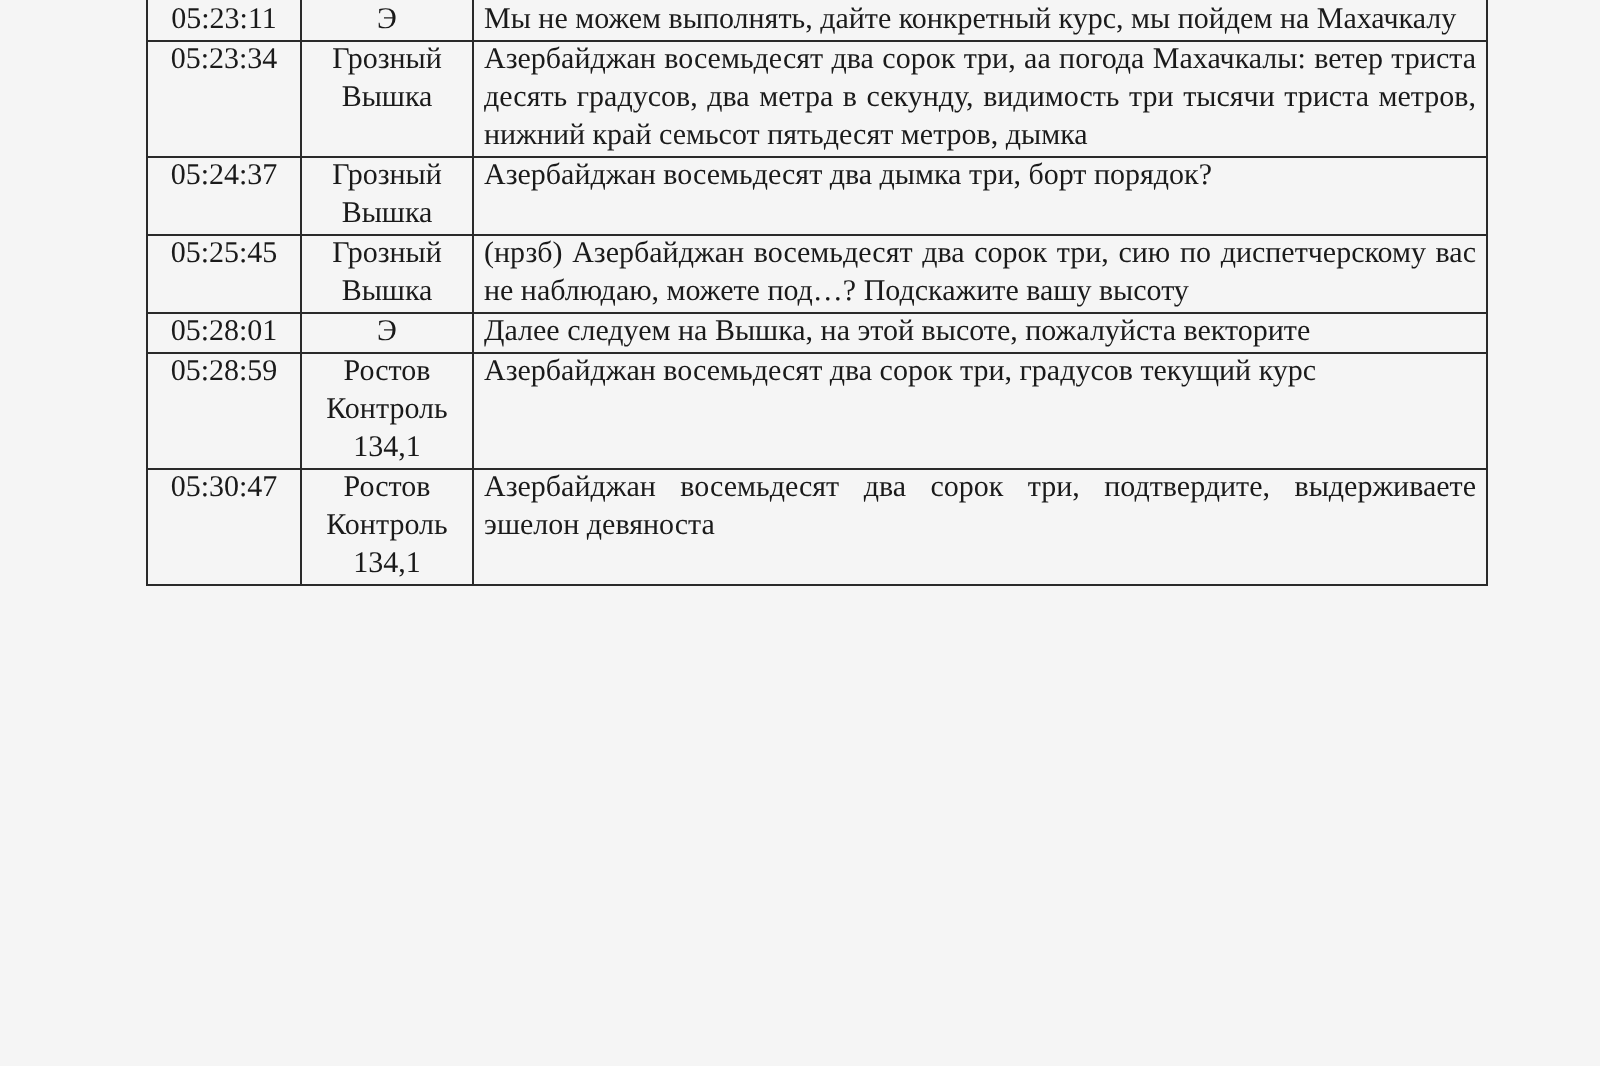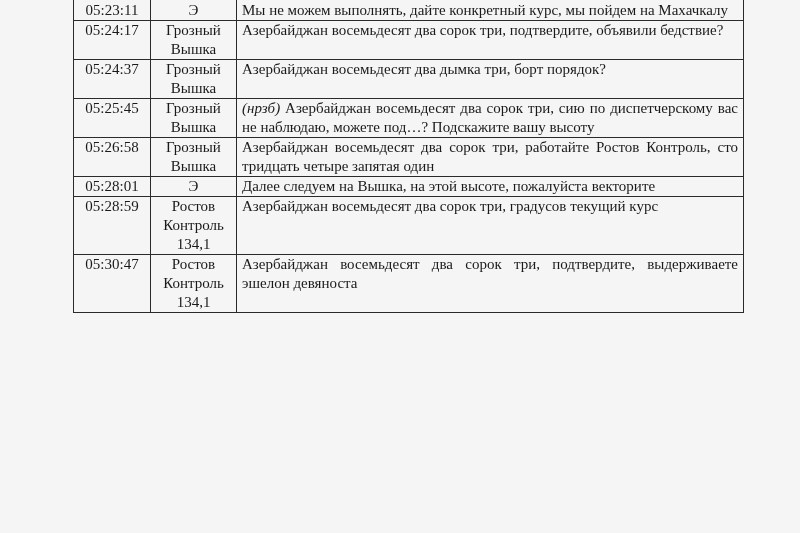--- a/index.html
+++ b/index.html
@@ -39,53 +39,48 @@
   }
   td.source {
     width: 75px;
     text-align: center;
     padding: 0 3px;
   }
   td.text {
     text-align: justify;
     padding: 0 6px 0 6px;
   }
-  .nrzb { font-style: italic; }
+  .nrzb { }
   tr.first td { padding-top: 3px; }
 </style>
 </head>
 <body>
 
 <div class="page">
   <table class="transcript">
     <tbody>
       <tr class="first">
         <td class="time">05:23:11</td>
         <td class="source">Э</td>
         <td class="text">Мы не можем выполнять, дайте конкретный курс, мы пойдем на Махачкалу</td>
       </tr>
-      <tr style="height:38px">
-        <td class="time">05:24:17</td>
+      <tr style="height:57px">
+        <td class="time">05:23:34</td>
         <td class="source">Грозный Вышка</td>
-        <td class="text">Азербайджан восемьдесят два сорок три, подтвердите, объявили бедствие?</td>
+        <td class="text">Азербайджан восемьдесят два сорок три, аа погода Махачкалы: ветер триста десять градусов, два метра в секунду, видимость три тысячи триста метров, нижний край семьсот пятьдесят метров, дымка</td>
       </tr>
       <tr style="height:38px">
         <td class="time">05:24:37</td>
         <td class="source">Грозный Вышка</td>
         <td class="text">Азербайджан восемьдесят два дымка три, борт порядок?</td>
       </tr>
       <tr style="height:38px">
         <td class="time">05:25:45</td>
         <td class="source">Грозный Вышка</td>
         <td class="text"><span class="nrzb">(нрзб)</span><span> Азербайджан восемьдесят два сорок три, сию по диспетчерскому вас не наблюдаю, можете под…? Подскажите вашу высоту</span></td>
-      </tr>
-      <tr style="height:38px">
-        <td class="time">05:26:58</td>
-        <td class="source">Грозный Вышка</td>
-        <td class="text">Азербайджан восемьдесят два сорок три, работайте Ростов Контроль, сто тридцать четыре запятая один</td>
       </tr>
       <tr style="height:19px">
         <td class="time">05:28:01</td>
         <td class="source">Э</td>
         <td class="text">Далее следуем на Вышка, на этой высоте, пожалуйста векторите</td>
       </tr>
       <tr style="height:57px">
         <td class="time">05:28:59</td>
         <td class="source">Ростов Контроль 134,1</td>
         <td class="text">Азербайджан восемьдесят два сорок три, градусов текущий курс</td>

